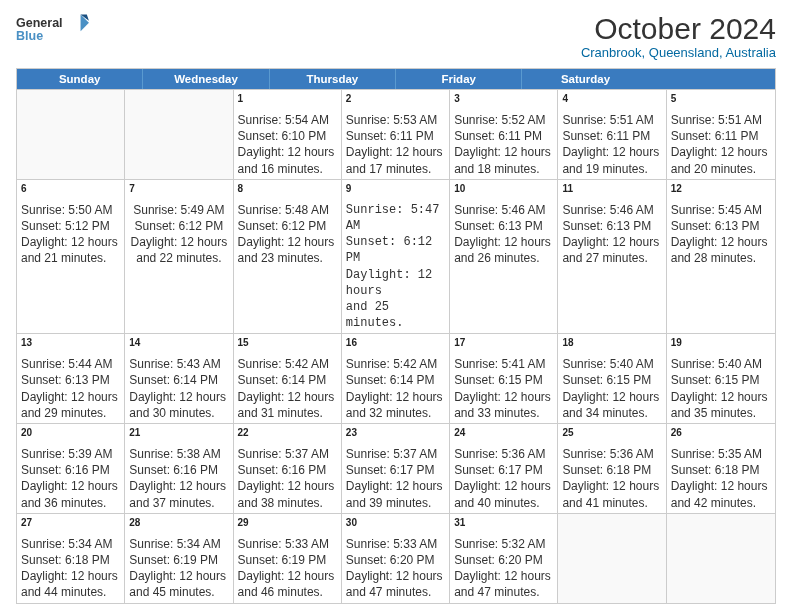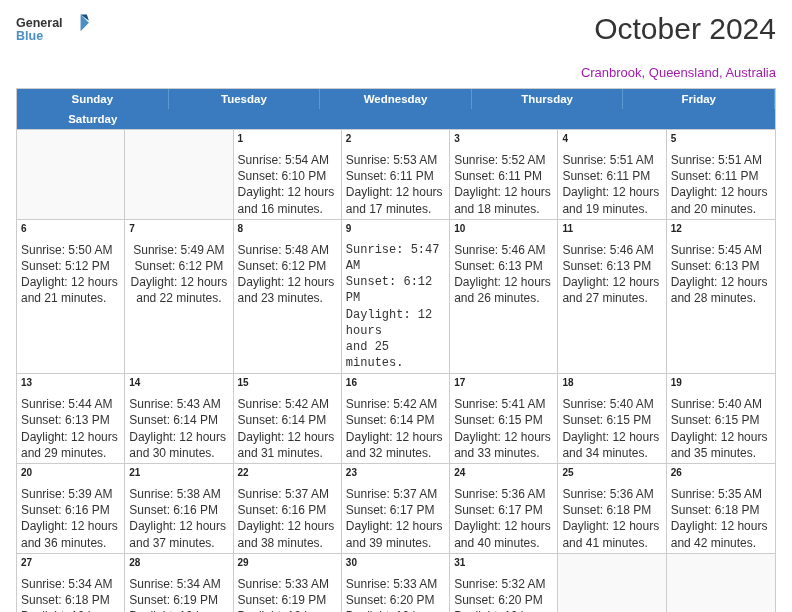--- a/index.html
+++ b/index.html
@@ -36,32 +36,31 @@
       text-align: right;
     }
     .month-title {
       font-size: 30px;
       font-weight: normal;
       color: #333;
       line-height: 1.1;
     }
     .subtitle {
       font-size: 13px;
-      color: #a21caf;
-      margin-top: 20px;
+      color: #0369a1;
     }
     .calendar {
       flex: 1;
       display: flex;
       flex-direction: column;
       border: 1px solid #ccc;
     }
     .cal-header {
       display: grid;
-      grid-template-columns: repeat(5, 1fr);
+      grid-template-columns: repeat(6, 1fr);
       background: #3a7bbf;
     }
     .cal-header-cell {
       color: #fff;
       font-size: 11.5px;
       font-weight: bold;
       padding: 4px 4px;
       text-align: center;
       border-right: 1px solid #5a9ad0;
     }
@@ -115,21 +114,20 @@
     </div>
     <div class="title-block">
       <div class="month-title">October 2024</div>
       <div class="subtitle">Cranbrook, Queensland, Australia</div>
     </div>
   </div>
 
   <div class="calendar">
     <div class="cal-header" id="cal-header-row">
         <div class="cal-header-cell">Sunday</div>
-        <div class="cal-header-cell">Tuesday</div>
         <div class="cal-header-cell">Wednesday</div>
         <div class="cal-header-cell">Thursday</div>
         <div class="cal-header-cell">Friday</div>
         <div class="cal-header-cell">Saturday</div>
       </div>
     <div class="cal-body" id="cal-body">
         <div class="cal-row">
           <div class="cal-cell empty"></div>
           <div class="cal-cell empty"></div>
           <div class="cal-cell">

